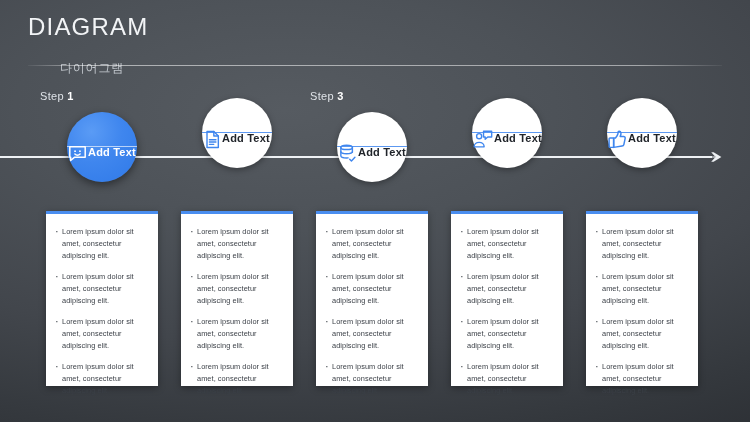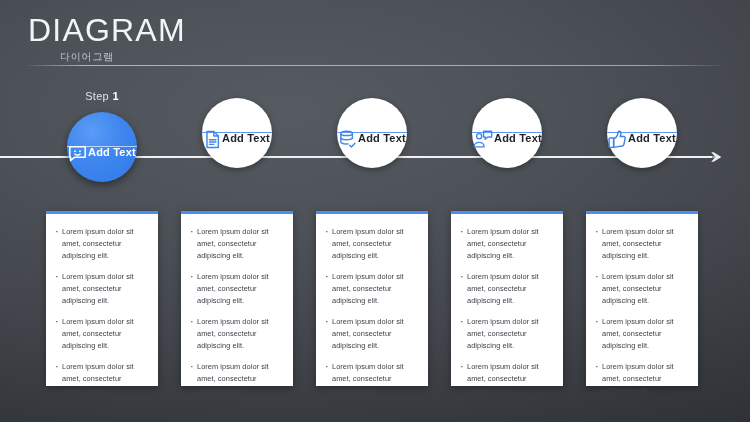--- a/index.html
+++ b/index.html
@@ -8,26 +8,26 @@
     font-family: "Liberation Sans", sans-serif;
     background:
       radial-gradient(ellipse 120% 95% at 38% 26%, #565b61 0%, #4d5258 30%, #42464c 58%, #34383d 82%, #2b2e33 100%);
     position:relative;
     color:#fff;
   }
 
   
   .header { position:absolute; left:28px; top:14px; }
   .title {
-    font-size:32px; font-weight:400; letter-spacing:1.2px;
+    font-size:24px; font-weight:400; letter-spacing:1.2px;
     color:#f2f4f6; line-height:1.05;
   }
   .subtitle {
-    font-size:10px; color:#c3c8ce; letter-spacing:.8px;
-    margin-top:2px; margin-left:32px; font-weight:400;
+    font-size:12px; color:#c3c8ce; letter-spacing:.8px;
+    margin-top:21px; margin-left:32px; font-weight:400;
   }
   .divider {
     position:absolute; left:28px; top:65px; width:694px; height:1px;
     background:linear-gradient(to right, rgba(255,255,255,.05), rgba(255,255,255,.55) 8%, rgba(255,255,255,.5) 88%, rgba(255,255,255,.05));
   }
 
   
   .axis {
     position:absolute; left:0; top:156px; width:712px; height:2px;
     background:#eef1f4;
@@ -35,21 +35,21 @@
   .arrow-head {
     position:absolute; left:704px; top:148px; width:18px; height:18px;
   }
 
   
   .steps { position:absolute; left:0; top:0; width:750px; height:422px; }
   .step {
     position:absolute; top:90px; width:124px;
   }
   .step-label {
-    text-align:center; font-size:11px; color:#dfe3e8;
+    font-size:11px; color:#dfe3e8;
     font-weight:300; letter-spacing:.3px; height:14px;
   }
   .step-label b { font-weight:700; color:#ffffff; }
 
   .circle {
     position:relative; margin:8px auto 0; width:70px; height:70px;
     border-radius:50%;
     background:#ffffff;
     box-shadow:0 2px 6px rgba(0,0,0,.35);
     display:flex; flex-direction:row; align-items:center;
@@ -155,20 +155,21 @@
     </div>
     <div class="card" style="left: 181px;">
       <ul>
         <li>Lorem ipsum dolor sit amet, consectetur adipiscing elit.</li>
         <li>Lorem ipsum dolor sit amet, consectetur adipiscing elit.</li>
         <li>Lorem ipsum dolor sit amet, consectetur adipiscing elit.</li>
         <li>Lorem ipsum dolor sit amet, consectetur adipiscing elit.</li>
       </ul>
     </div>
     <div class="step" style="left: 310px;">
+      <div class="step-label"><span>Step</span> <b>3</b></div>
       <div class="circle">
         <div class="ic">
           <svg width="21" height="21" viewBox="0 0 24 24" fill="none" stroke="#3f86ee" stroke-width="1.6" stroke-linecap="round" stroke-linejoin="round">
         <ellipse cx="11" cy="5" rx="6.6" ry="2.5"></ellipse>
         <path d="M4.4 5v9.6c0 1.38 2.95 2.5 6.6 2.5 .6 0 1.2-.03 1.75-.09"></path>
         <path d="M4.4 9.8c0 1.38 2.95 2.5 6.6 2.5s6.6-1.12 6.6-2.5"></path>
         <path d="M17.6 5v5.6"></path>
         <path d="M14.5 18.6l2 2 4-4.3"></path>
       </svg>
         </div>

